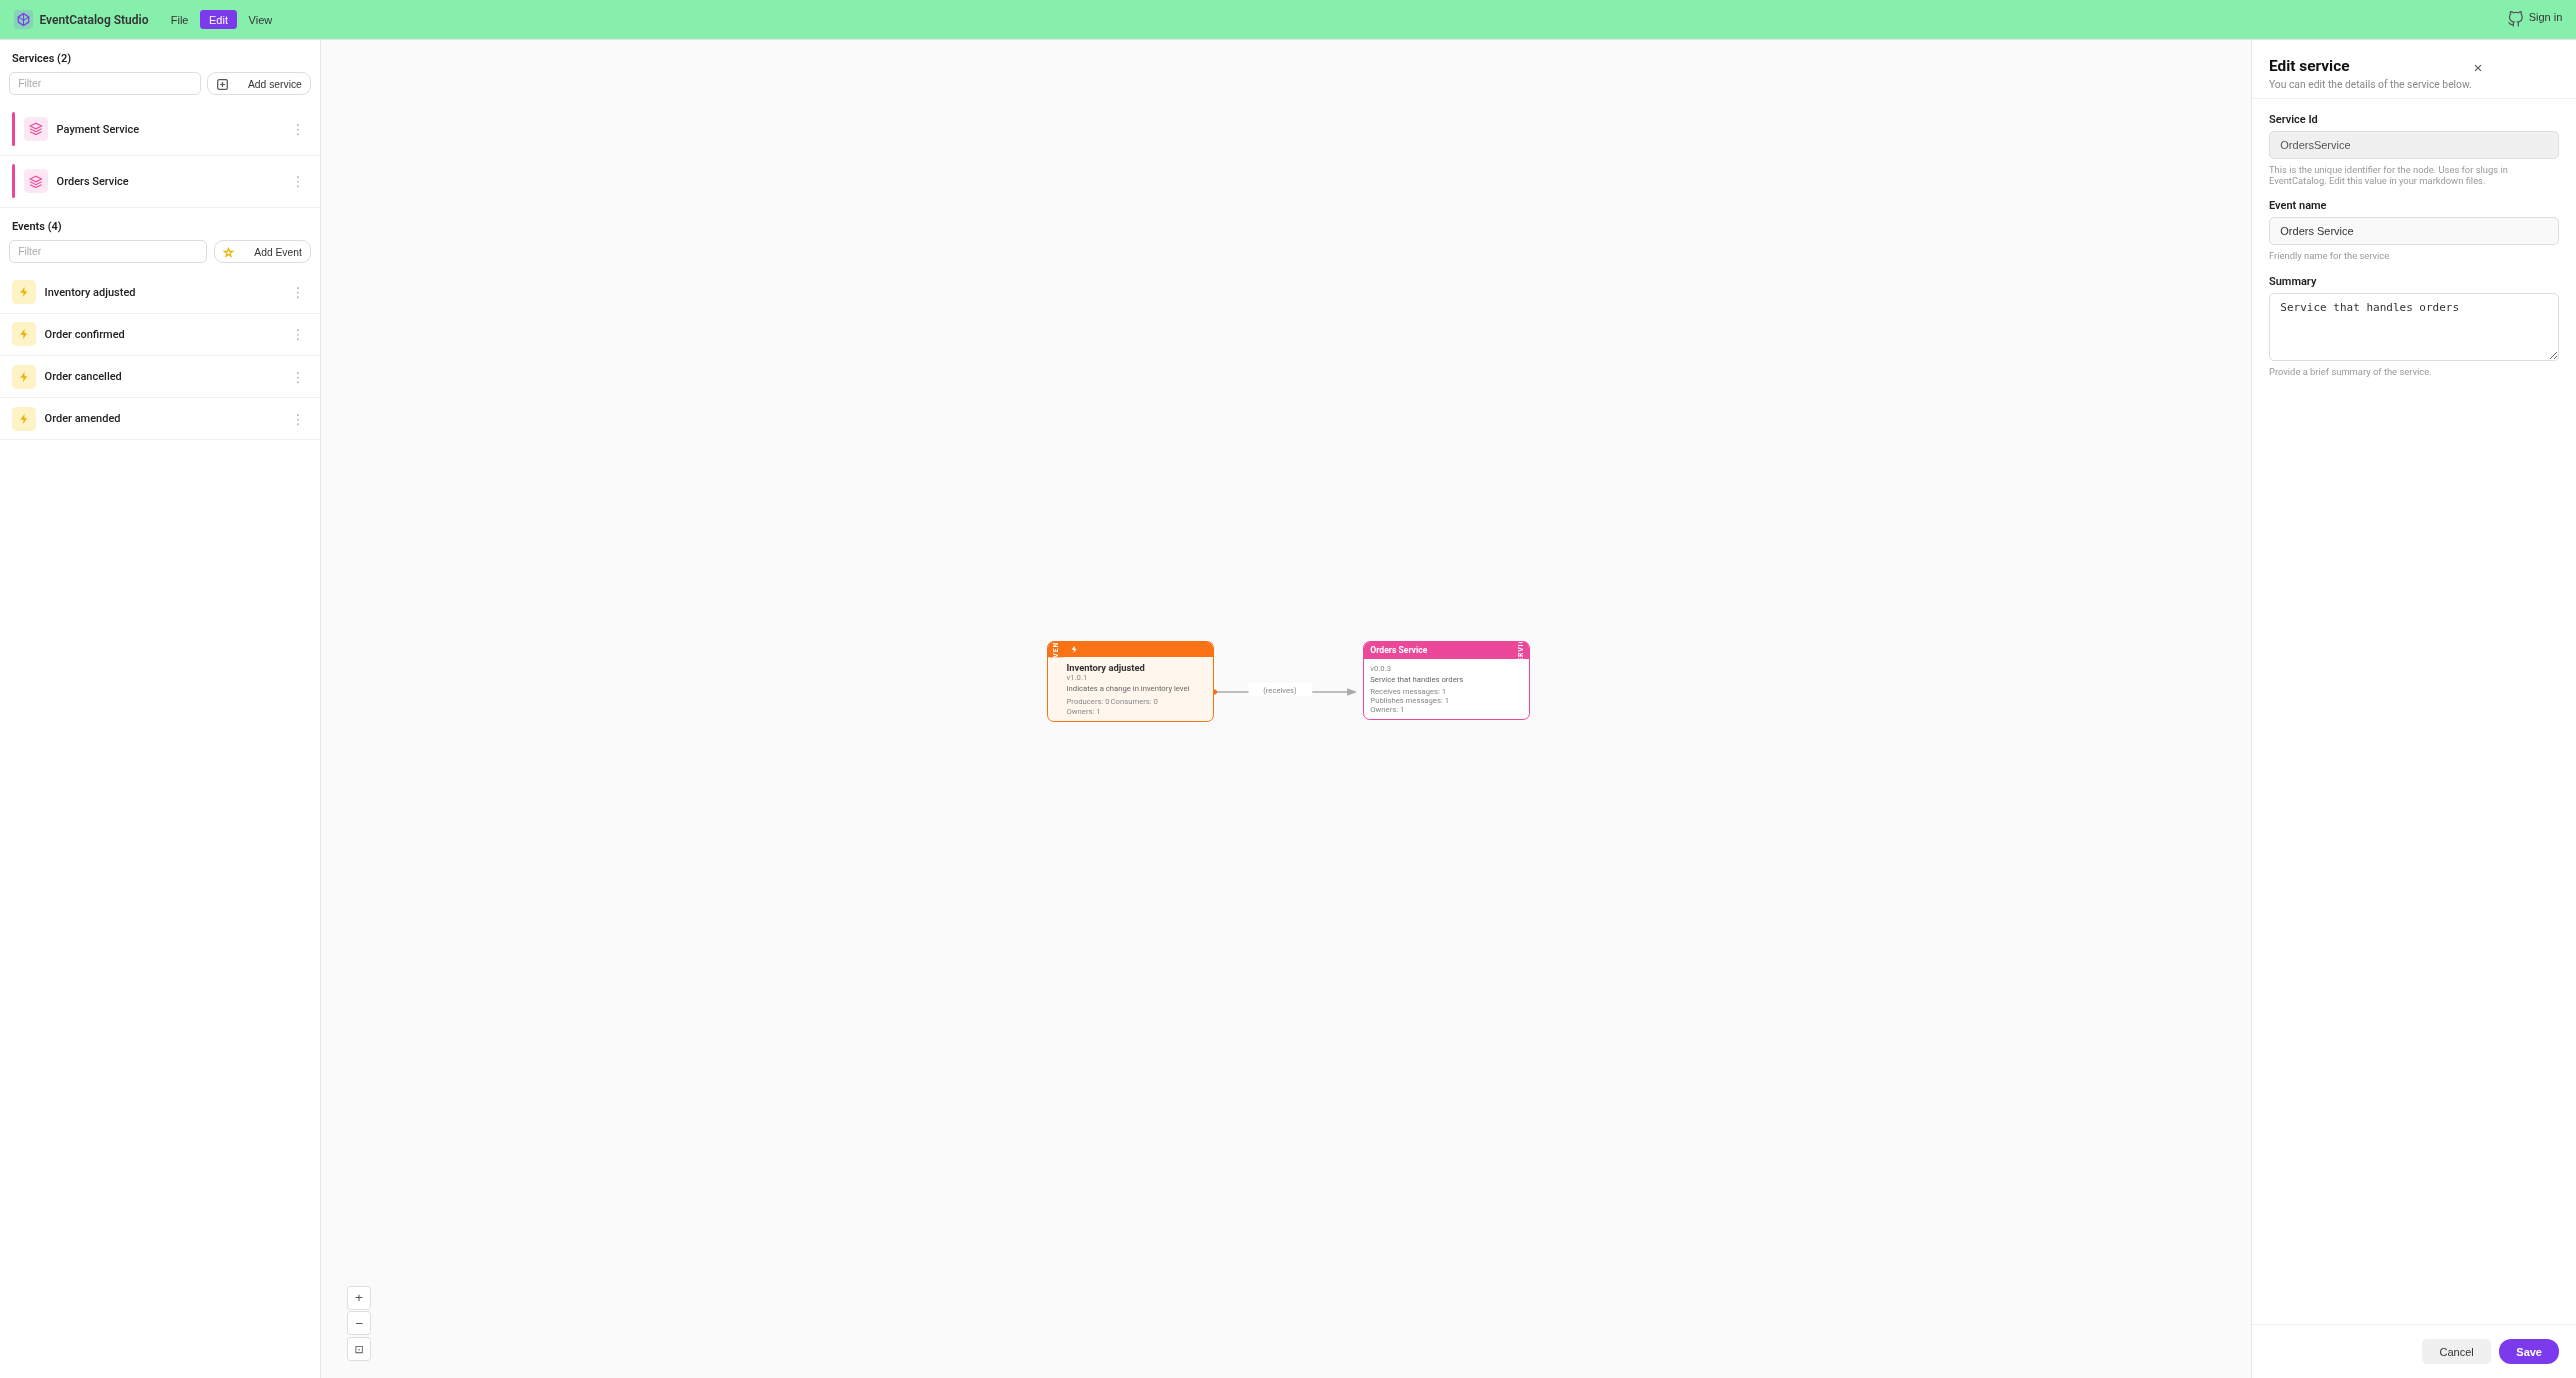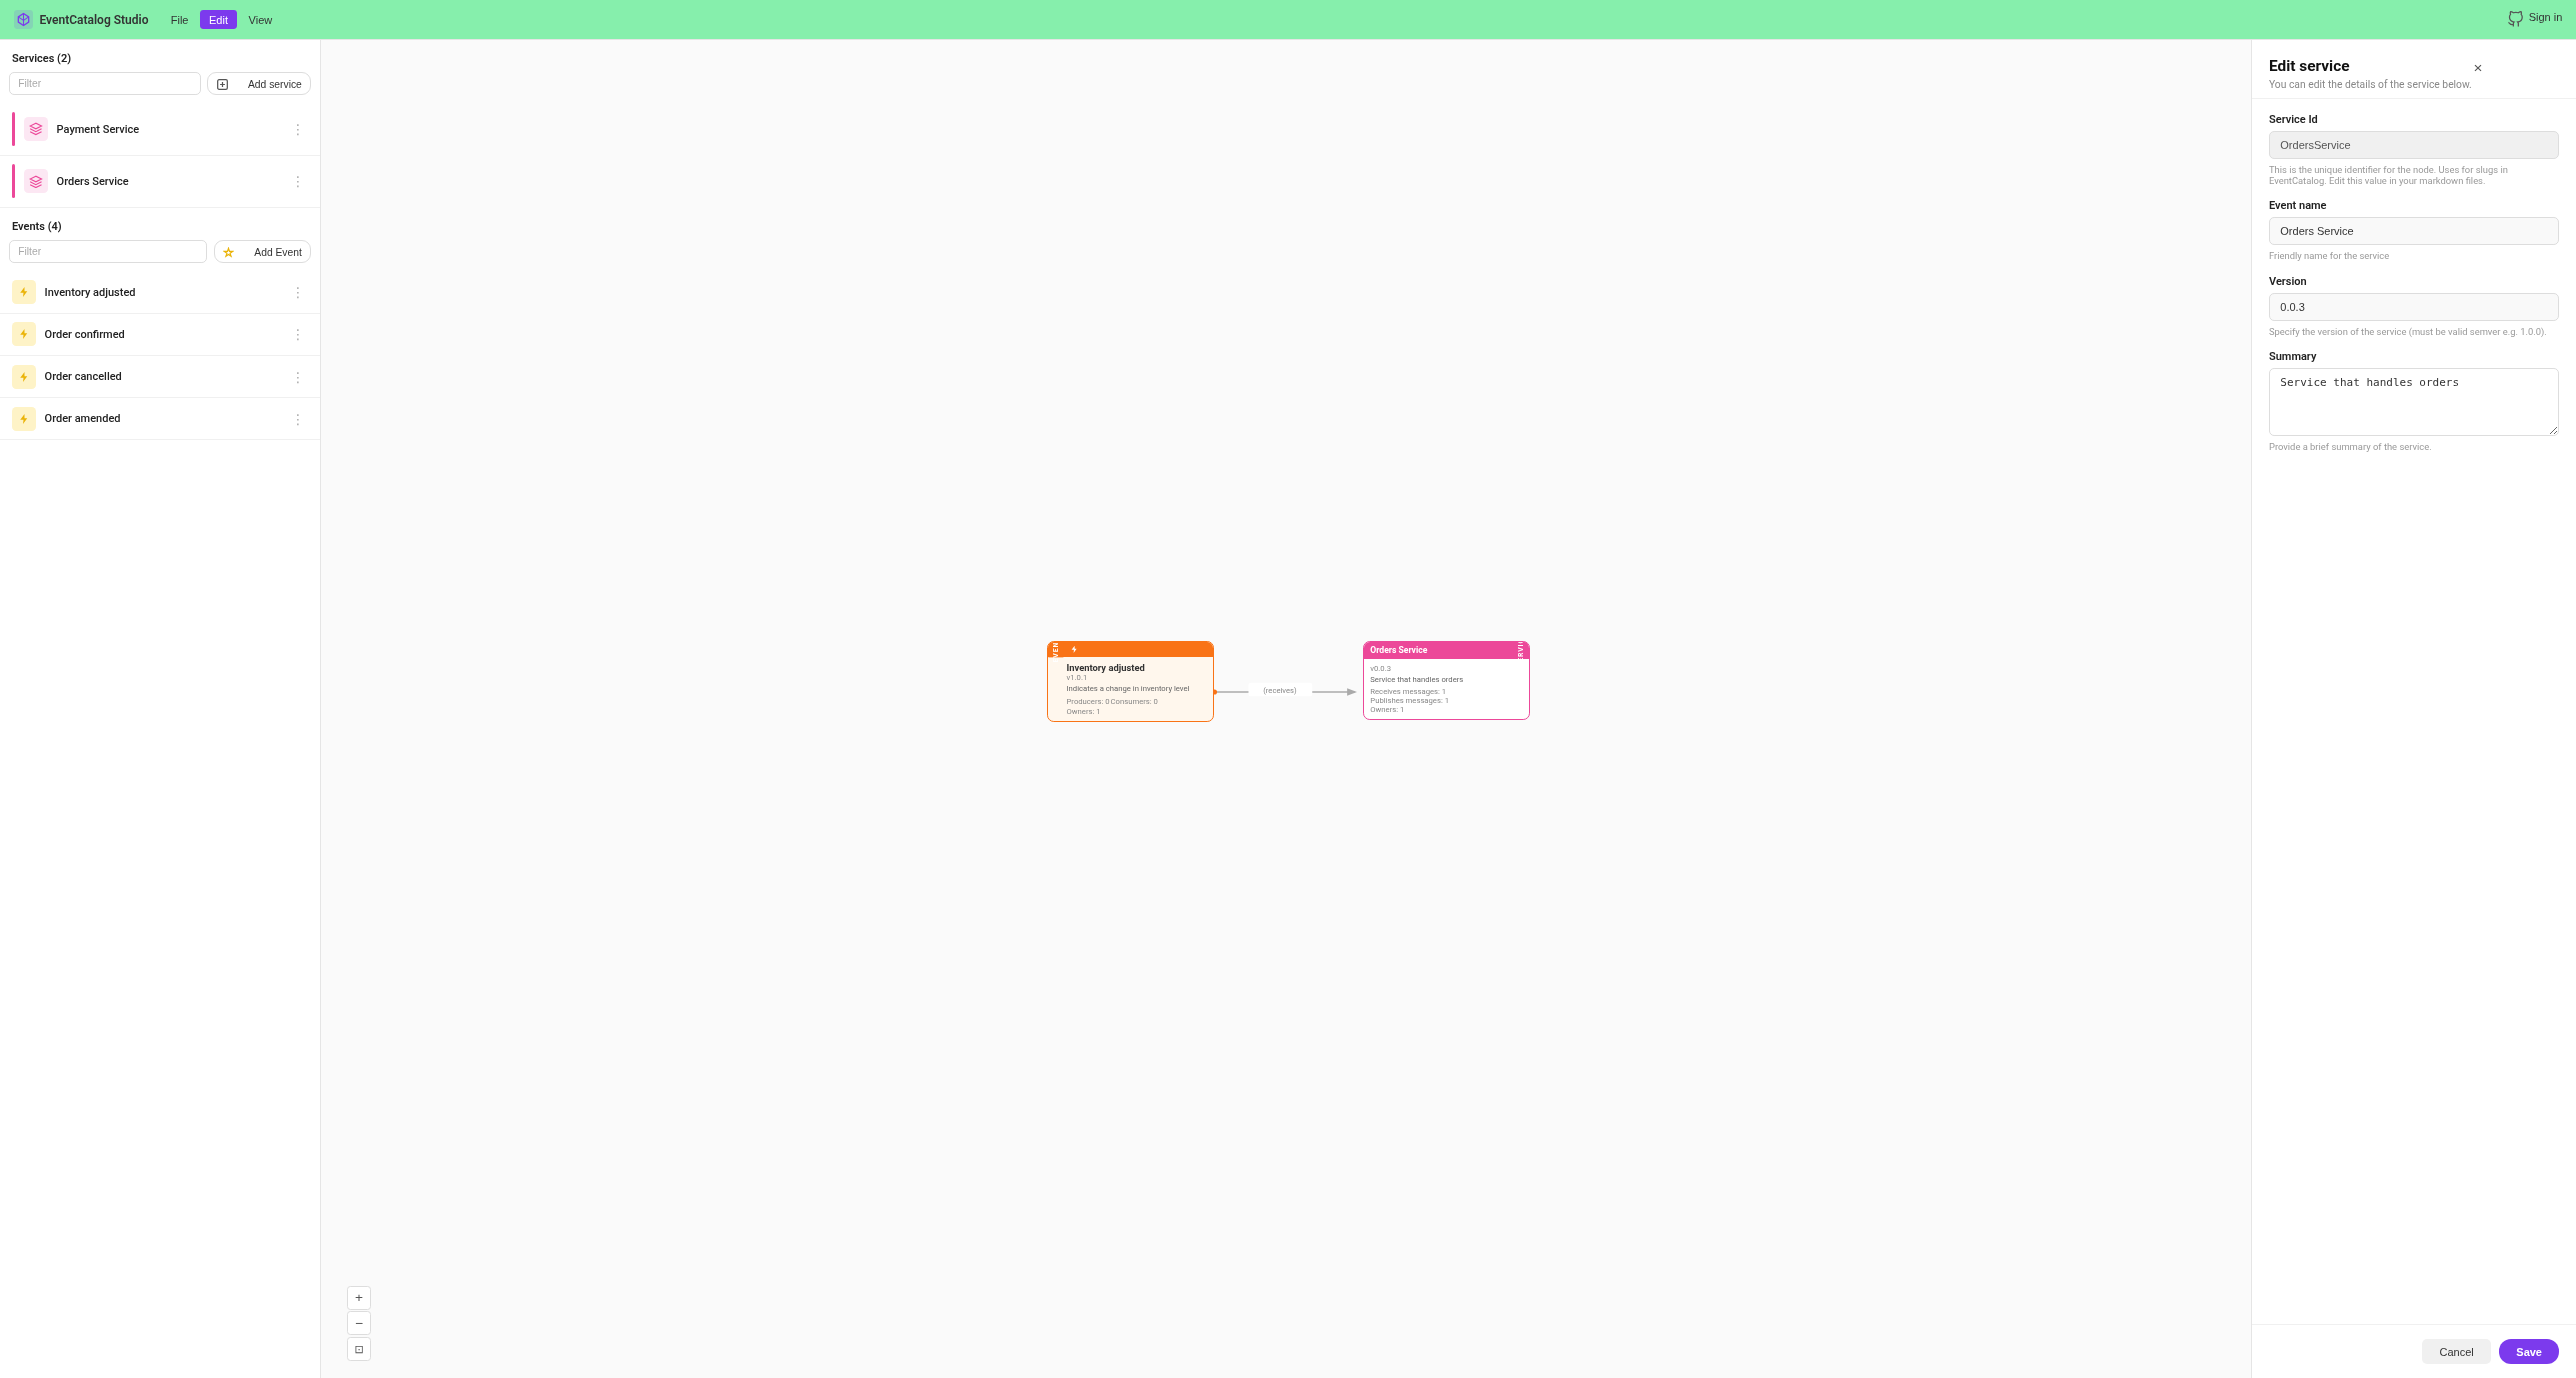--- a/index.html
+++ b/index.html
@@ -284,25 +284,20 @@
         <input class="field-input readonly" type="text" readonly="" value="OrdersService" style="">
         <p class="field-hint">This is the unique identifier for the node. Uses for slugs in EventCatalog. Edit this value in your markdown files.</p>
       </div>
 
       <div class="field-group">
         <label class="field-label">Event name</label>
         <input class="field-input" type="text" value="Orders Service" style="">
         <p class="field-hint">Friendly name for the service</p>
       </div>
 
-      <div class="field-group">
-        <label class="field-label">Version</label>
-        <input class="field-input" type="text" value="0.0.3" style="">
-        <p class="field-hint">Specify the version of the service (must be valid semver e.g. 1.0.0).</p>
-      </div>
 
       <div class="field-group">
         <label class="field-label">Summary</label>
         <textarea class="field-textarea" style="">Service that handles orders</textarea>
         <p class="field-hint">Provide a brief summary of the service.</p>
       </div>
 
     </div>
 
     <div class="edit-panel-footer">

